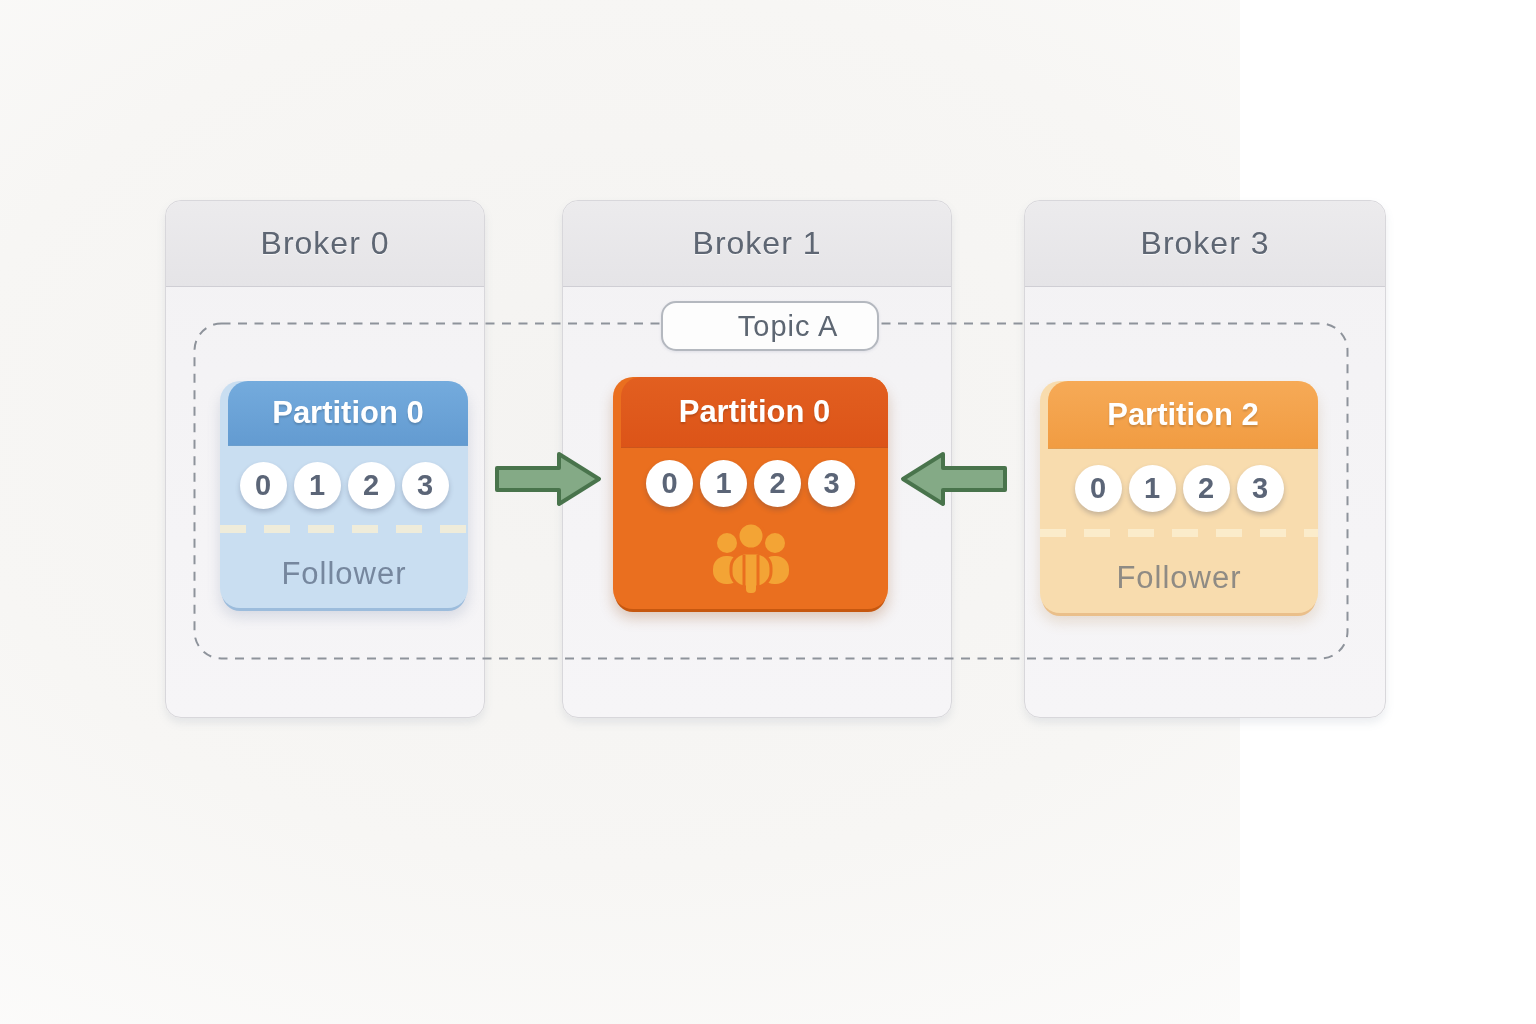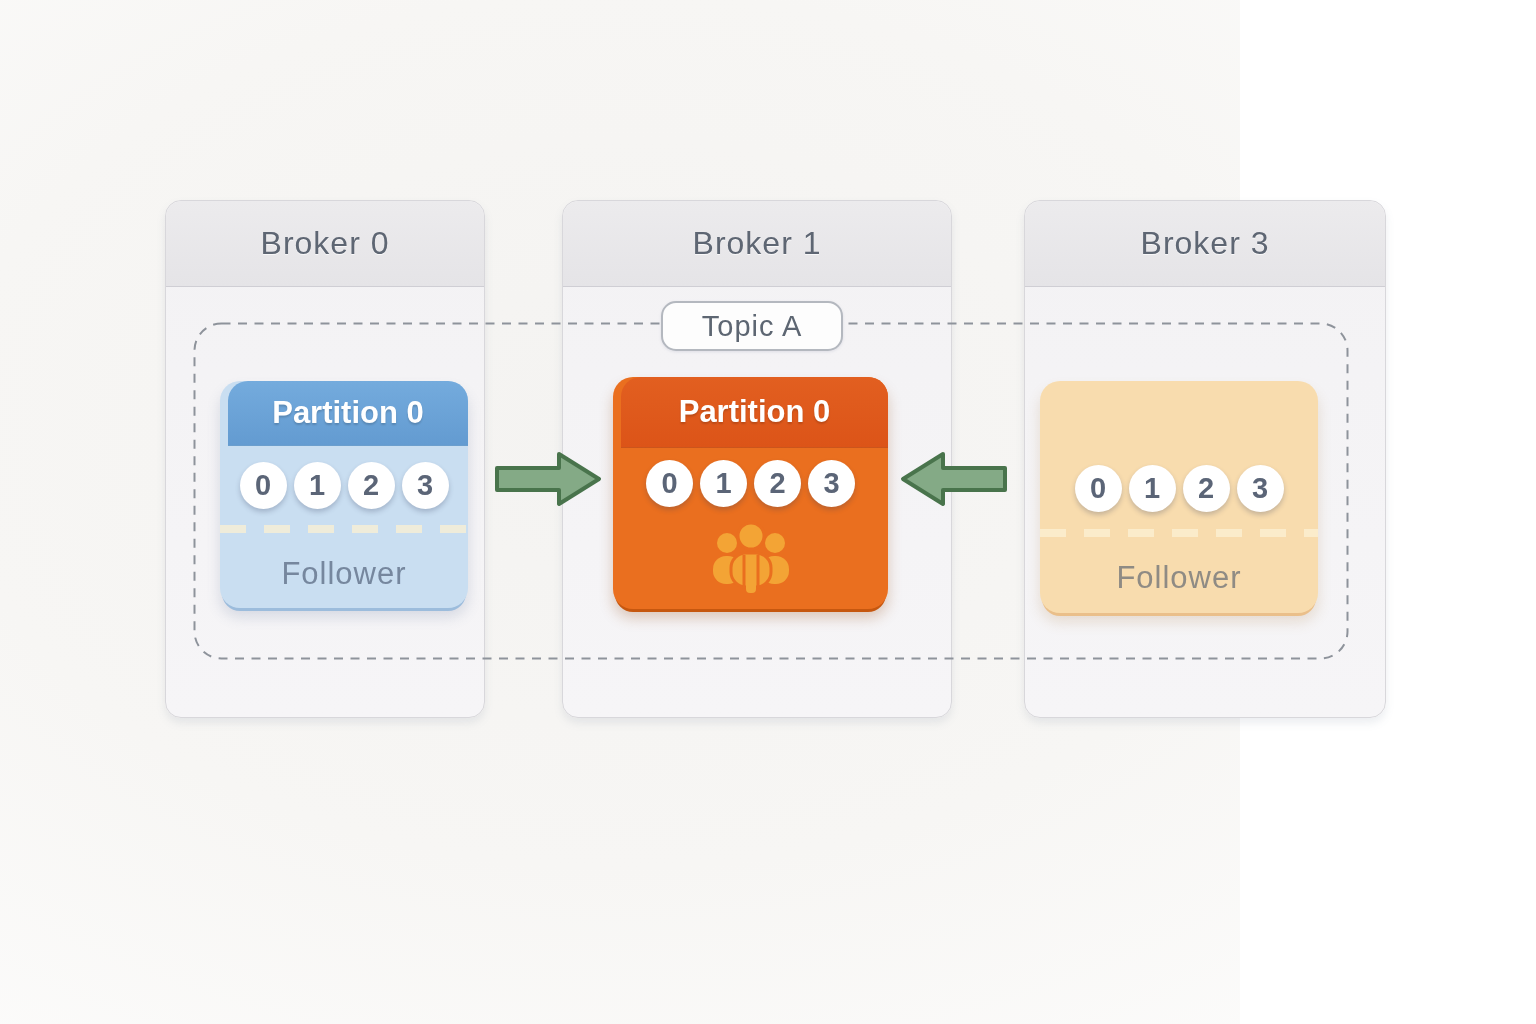--- a/index.html
+++ b/index.html
@@ -40,20 +40,21 @@
 
   .topic-pill {
     position: absolute; left: 661px; top: 301px; width: 178px; height: 46px;
     background: #fdfdfd;
     border: 2px solid #b4b8bf;
     border-radius: 15px;
     display: flex; align-items: center; justify-content: center;
     font-size: 29px; letter-spacing: 1px; color: #5d6672;
     box-shadow: 0 1px 3px rgba(120,130,160,0.18);
     z-index: 5;
+    padding-left: 36px;
   }
 
   
   .partition { position: absolute; border-radius: 20px; z-index: 4; }
   #part-blue  { left: 220px;  top: 381px; width: 248px; height: 227px;
                 background: #c9def1;
                 box-shadow: 0 5px 0 -2px #9cbcdc, 0 9px 14px rgba(90,110,150,0.20); }
   #part-lead  { left: 613px;  top: 377px; width: 275px; height: 232px;
                 background: #ea6f1f;
                 box-shadow: 0 5px 0 -2px #c6570f, 0 9px 14px rgba(150,80,30,0.28); }
@@ -174,20 +175,23 @@
         <g stroke="#ea6f1f" stroke-width="3">
           <line x1="37" y1="35" x2="37" y2="67"></line>
           <line x1="51" y1="35" x2="51" y2="67"></line>
         </g>
         <rect x="39" y="36" width="10" height="37" rx="4" fill="#f3a435"></rect>
       </svg>
     </div>
   </div>
 
   <div class="partition" id="part-amber">
+    <div class="p-header">
+      <span>Partition 2</span>
+    </div>
     <div class="p-body">
       <div class="offsets">
         <span class="offset">0</span>
         <span class="offset">1</span>
         <span class="offset">2</span>
         <span class="offset">3</span>
       </div>
       <div class="p-dash"></div>
       <div class="p-role">Follower</div>
     </div>

